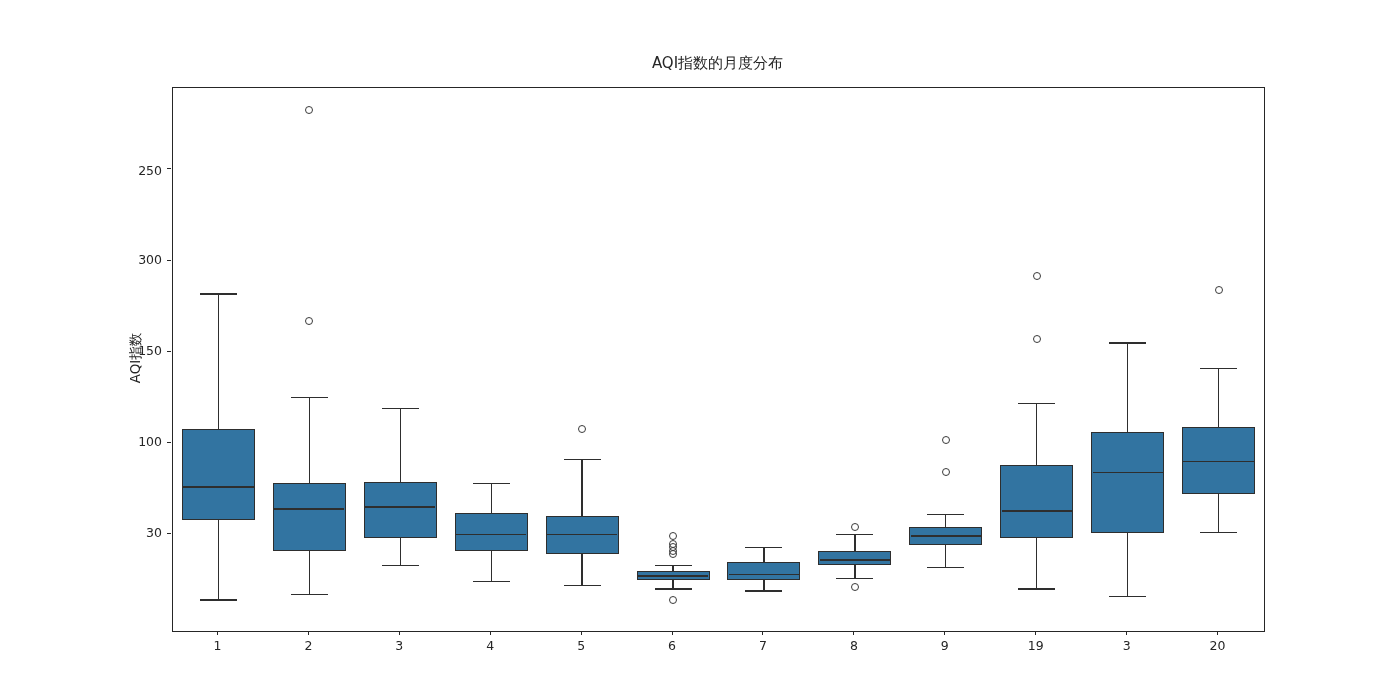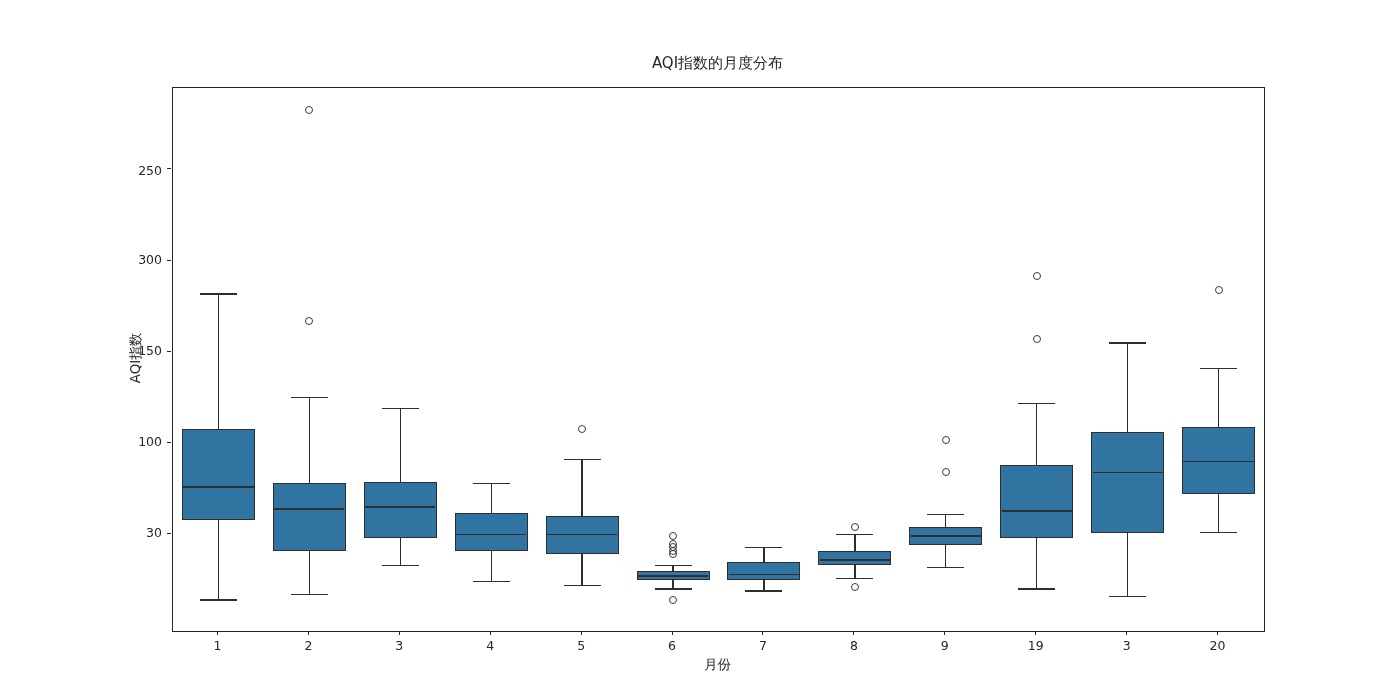--- a/index.html
+++ b/index.html
@@ -222,14 +222,13 @@
       <div class="xtick-label" style="left: 831.875px; top: 638px;">8</div>
       <div class="tick-mark" style="left: 944.292px; top: 631px; width: 1px; height: 4px;"></div>
       <div class="xtick-label" style="left: 922.792px; top: 638px;">9</div>
       <div class="tick-mark" style="left: 1035.21px; top: 631px; width: 1px; height: 4px;"></div>
       <div class="xtick-label" style="left: 1013.71px; top: 638px;">19</div>
       <div class="tick-mark" style="left: 1126.12px; top: 631px; width: 1px; height: 4px;"></div>
       <div class="xtick-label" style="left: 1104.62px; top: 638px;">3</div>
       <div class="tick-mark" style="left: 1217.04px; top: 631px; width: 1px; height: 4px;"></div>
       <div class="xtick-label" style="left: 1195.54px; top: 638px;">20</div>
     </div>
-  <div class="xlabel">月份</div>
 </div>
 
 </body></html>

